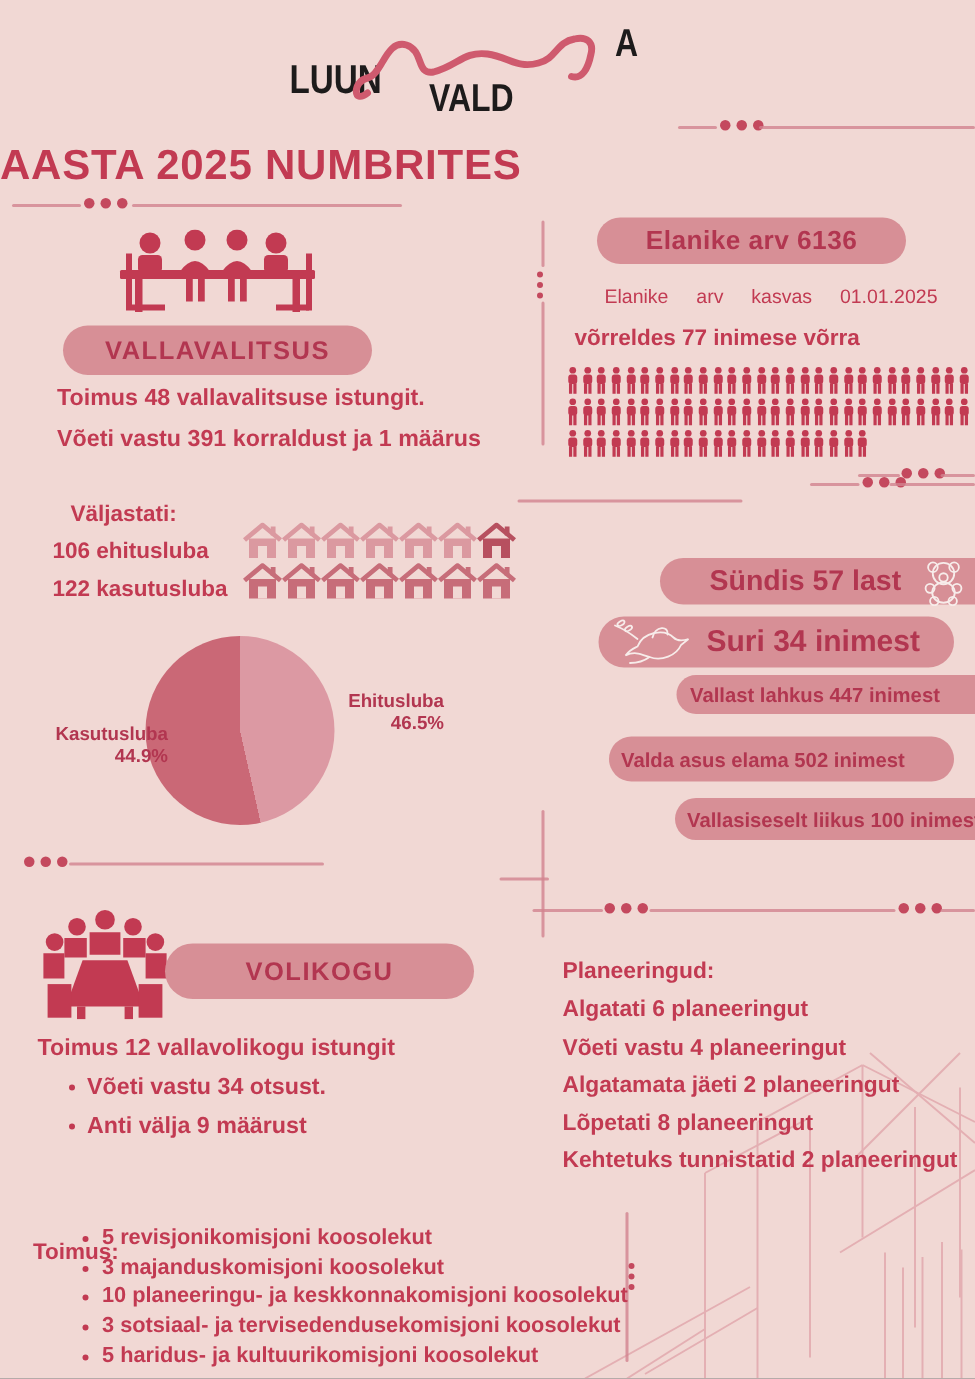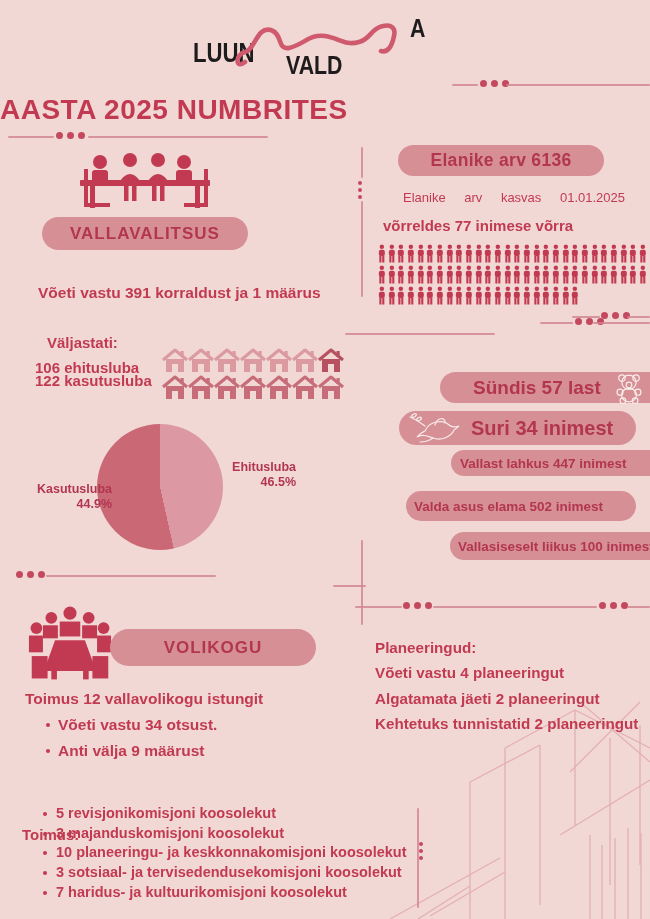--- a/index.html
+++ b/index.html
@@ -28,21 +28,21 @@
   .vline{position:absolute;width:2px;background:var(--decor-line);opacity:.8;border-radius:1px;}
   .dots{position:absolute;display:flex;gap:4px;}
   .dots i{width:7px;height:7px;border-radius:50%;background:var(--dot);}
   .vdots{position:absolute;display:flex;flex-direction:column;gap:3px;}
   .vdots i{width:4px;height:4px;border-radius:50%;background:var(--dot);}
   
   #vv-line1{left:38px;top:257px;font-size:15.5px;}
   #vv-line2{left:38px;top:284px;font-size:15.5px;}
   #valj-h{left:47px;top:334px;font-size:15px;}
   #valj-1{left:35px;top:359px;font-size:15px;}
-  #valj-2{left:35px;top:372px;font-size:15px;}
+  #valj-2{left:35px;top:384px;font-size:15px;}
   #house-grid{position:absolute;left:162px;top:348px;}
   .hrow{display:flex;height:27px;}
   .house{width:26px;height:25px;margin-right:0px;}
   #pie{position:absolute;left:97px;top:424px;width:126px;height:126px;border-radius:50%;}
   .pie-label{position:absolute;color:var(--badge-text);font-weight:700;font-size:12.5px;
     text-align:right;line-height:15px;}
   #pie-lab-left{left:20px;top:482px;width:92px;}
   #pie-lab-right{left:204px;top:460px;width:92px;}
   
   #el-line1{position:absolute;left:403px;top:190px;width:222px;color:var(--text);font-weight:400;
@@ -62,21 +62,21 @@
   
   #vol-intro{left:25px;top:690px;font-size:15.5px;}
   #vol-list{position:absolute;left:25px;top:712px;margin:0;padding:0;list-style:none;}
   #vol-list li{position:relative;padding-left:33px;color:var(--text);font-weight:700;
     font-size:15.5px;line-height:26px;white-space:nowrap;}
   #vol-list li::before{content:"";position:absolute;left:21px;top:11px;width:4px;height:4px;
     border-radius:50%;background:var(--text);}
   #plan-block{position:absolute;left:375px;top:635px;color:var(--text);font-weight:700;
     font-size:15.2px;line-height:25.3px;white-space:nowrap;}
   #kom-h{left:22px;top:786px;font-size:15px;margin-top:40px;}
-  #kom-list{position:absolute;left:22px;top:804px;margin:0;padding:0;list-style:none;}
+  #kom-list{position:absolute;left:22px;top:804px;margin:12px;padding:0;list-style:none;}
   #kom-list li{position:relative;padding-left:34px;color:var(--text);font-weight:700;
     font-size:14.5px;line-height:19.7px;white-space:nowrap;}
   #kom-list li::before{content:"";position:absolute;left:21px;top:8px;width:4px;height:4px;
     border-radius:50%;background:var(--text);}
   .abs{position:absolute;}
   .hiddefs{position:absolute;width:0;height:0;overflow:hidden;}
 </style>
 </head>
 <body>
 
@@ -202,20 +202,21 @@
         <rect x="123" y="33" width="5" height="22"></rect>
       <rect x="52" y="33" width="4.5" height="15"></rect>
         <rect x="60" y="33" width="4.5" height="15"></rect>
       <rect x="80" y="33" width="4.5" height="15"></rect>
         <rect x="88" y="33" width="4.5" height="15"></rect>
       <rect x="132" y="16" width="4" height="38"></rect>
         <rect x="112" y="50" width="22" height="4"></rect>
     </g>
   </svg>
   <div class="badge" id="b-vallavalitsus">VALLAVALITSUS</div>
+  <div class="txt" id="vv-line1">Toimus 48 vallavalitsuse istungit.</div>
   <div class="txt" id="vv-line2">Võeti vastu 391 korraldust ja 1 määrus</div>
 
   <div class="badge" id="b-elanike">Elanike arv 6136</div>
   <div id="el-line1">Elanike arv kasvas 01.01.2025</div>
   <div class="txt" id="el-line2">võrreldes 77 inimese võrra</div>
   <div id="person-grid">
       <div class="prow">
         <svg class="person" viewBox="0 0 10 20">
           <use href="#sym-person"></use>
         </svg>
@@ -576,27 +577,29 @@
   </svg>
   <div class="badge" id="b-volikogu">VOLIKOGU</div>
   <div class="txt" id="vol-intro">Toimus 12 vallavolikogu istungit</div>
   <ul id="vol-list">
     <li>Võeti vastu 34 otsust.</li>
     <li>Anti välja 9 määrust</li>
   </ul>
 
   <div id="plan-block">
     <div>Planeeringud:</div>
+    <div>Algatati 6 planeeringut</div>
     <div>Võeti vastu 4 planeeringut</div>
     <div>Algatamata jäeti 2 planeeringut</div>
+    <div>Lõpetati 8 planeeringut</div>
     <div>Kehtetuks tunnistatid 2 planeeringut</div>
   </div>
 
   <div class="txt" id="kom-h">Toimus:</div>
   <ul id="kom-list">
     <li>5 revisjonikomisjoni koosolekut</li>
     <li>3 majanduskomisjoni koosolekut</li>
     <li>10 planeeringu- ja keskkonnakomisjoni koosolekut</li>
     <li>3 sotsiaal- ja tervisedendusekomisjoni koosolekut</li>
-    <li>7 haridus- ja kultuurikomisjoni koosolekut</li>
+    <li>5 haridus- ja kultuurikomisjoni koosolekut</li>
   </ul>
 
 </div>
 
 </body></html>

